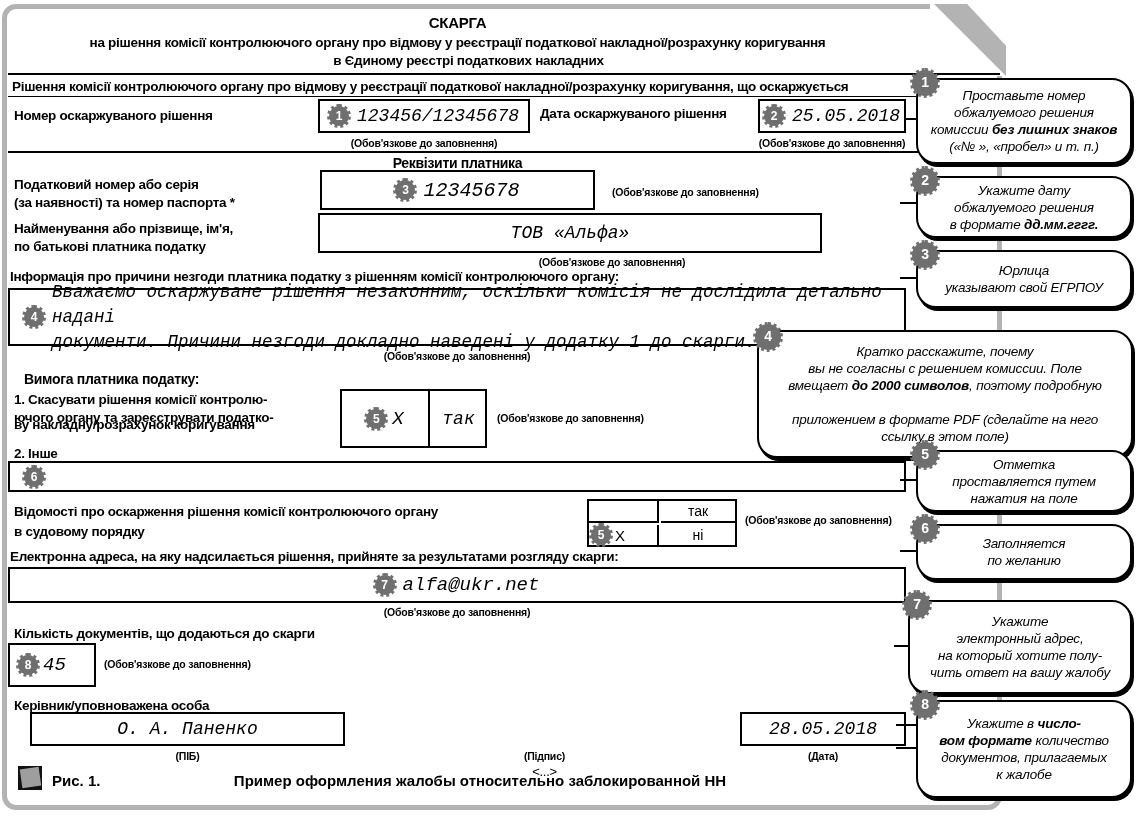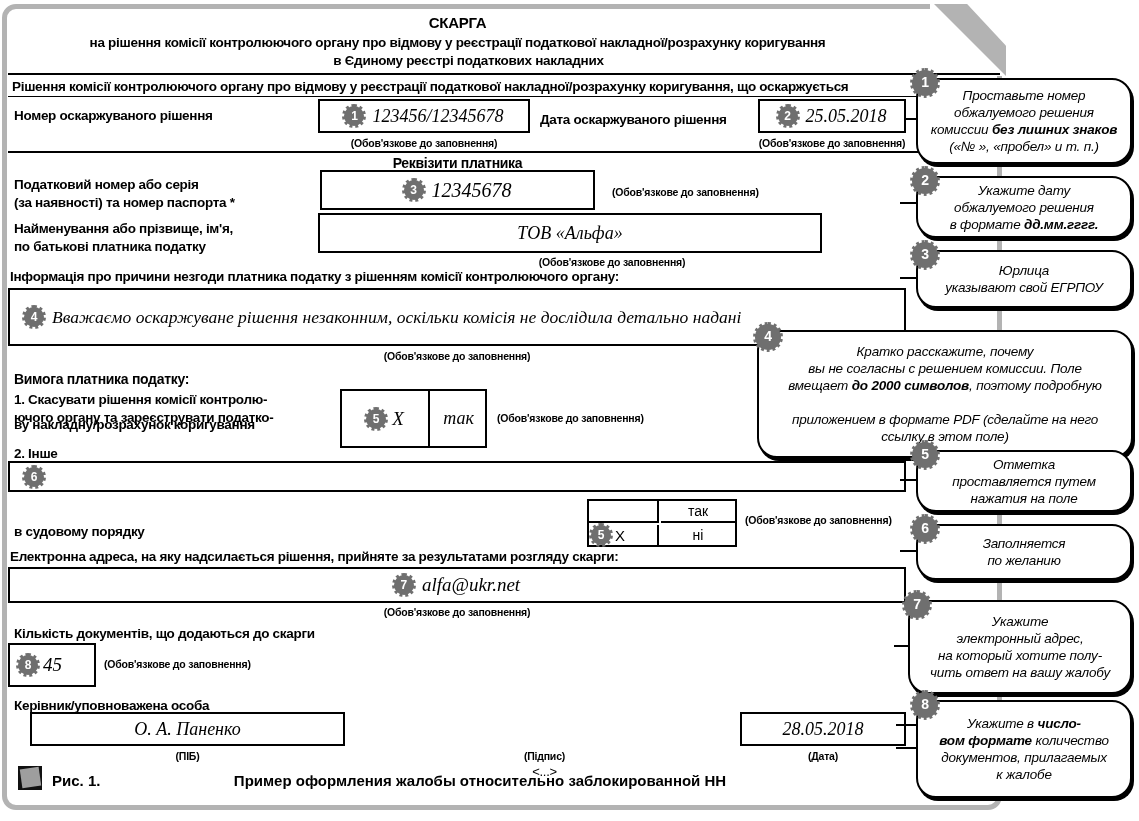--- a/index.html
+++ b/index.html
@@ -11,21 +11,21 @@
   .fold-cover{position:absolute;left:930px;top:0;width:86px;height:76px;background:#fff;z-index:1;}
   .fold{position:absolute;left:934px;top:4px;width:72px;height:72px;background:#b3b3b3;z-index:1;
         clip-path:polygon(0 0,46% 0,100% 58%,100% 100%);}
   
   .lbl{position:absolute;font-weight:bold;font-size:13.5px;letter-spacing:-0.3px;white-space:nowrap;z-index:2;}
   .ctr{text-align:center;}
   .req{position:absolute;font-size:10.5px;font-weight:bold;letter-spacing:-0.2px;white-space:nowrap;z-index:2;}
   .hline{position:absolute;background:#000;z-index:2;}
   .fbox{position:absolute;border:2px solid #000;background:#fff;box-sizing:border-box;
         display:flex;align-items:center;justify-content:center;gap:8px;z-index:2;}
-  .hand{font-family:Liberation Serif, serif;font-style:italic;}
+  .hand{font-family:Liberation Mono, monospace;font-style:italic;}
   .badge{border-radius:50%;background:#6f6f6f;color:#fff;font-weight:bold;font-style:normal;
          display:flex;align-items:center;justify-content:center;flex:0 0 auto;
          font-family:"Liberation Sans",sans-serif;outline:3px dotted #6f6f6f;outline-offset:-1px;}
   .badge.sm{width:20px;height:20px;font-size:12px;}
   .badge.lg{width:26px;height:26px;font-size:14px;position:absolute;left:-6px;top:-10px;}
   .stub{position:absolute;height:1.5px;background:#000;z-index:4;}
   
   .co{position:absolute;background:#fff;border:2px solid #000;border-radius:20px;
       box-shadow:2px 3px 0 #000;box-sizing:border-box;z-index:5;
       display:flex;align-items:center;justify-content:center;text-align:center;
@@ -54,21 +54,21 @@
   <div class="hline" style="left:8px;top:73px;width:992px;height:2px;"></div>
   <div class="lbl" style="left:12px;top:79px;">Рішення комісії контролюючого органу про відмову у реєстрації податкової накладної/розрахунку коригування, що оскаржується</div>
   <div class="hline" style="left:8px;top:96px;width:992px;height:1px;"></div>
 
   <div class="lbl" style="left:14px;top:108px;">Номер оскаржуваного рішення</div>
   <div class="fbox" style="left:318px;top:99px;width:212px;height:34px;">
     <span class="badge sm">1</span>
     <span class="hand" style="font-size:18px;">123456/12345678</span>
   </div>
   <div class="req ctr" style="left:318px;top:137px;width:212px;">(Обов'язкове до заповнення)</div>
-  <div class="lbl" style="left:540px;top:112px;">Дата оскаржуваного рішення</div>
+  <div class="lbl" style="left:540px;top:106px;">Дата оскаржуваного рішення</div>
   <div class="fbox" style="left:758px;top:99px;width:148px;height:34px;">
     <span class="badge sm">2</span>
     <span class="hand" style="font-size:18px;">25.05.2018</span>
   </div>
   <div class="req ctr" style="left:748px;top:137px;width:168px;">(Обов'язкове до заповнення)</div>
 
   <div class="hline" style="left:8px;top:151px;width:992px;height:2px;"></div>
   <div class="lbl ctr" style="left:10px;top:155px;width:895px;font-size:14px;">Реквізити платника</div>
 
   <div class="lbl" style="left:14px;top:177px;">Податковий номер або серія</div>
@@ -84,43 +84,45 @@
   <div class="fbox" style="left:318px;top:213px;width:504px;height:40px;">
     <span class="hand" style="font-size:18px;">ТОВ «Альфа»</span>
   </div>
   <div class="req ctr" style="left:318px;top:256px;width:588px;">(Обов'язкове до заповнення)</div>
 
   <div class="lbl" style="left:10px;top:269px;">Інформація про причини незгоди платника податку з рішенням комісії контролюючого органу:</div>
   <div class="fbox" style="left:8px;top:288px;width:898px;height:58px;justify-content:flex-start;padding-left:14px;">
     <span class="badge sm">4</span>
     <span class="hand" style="font-size:17.5px;line-height:25px;">
       <span>Вважаємо оскаржуване рішення незаконним, оскільки комісія не дослідила детально надані</span><br>
+      <span>документи. Причини незгоди докладно наведені у додатку 1 до скарги.</span>
     </span>
   </div>
   <div class="req ctr" style="left:8px;top:350px;width:898px;">(Обов'язкове до заповнення)</div>
 
-  <div class="lbl" style="left:14px;top:371px;font-size:14px;">Вимога платника податку:</div>
+  <div class="lbl" style="left:24px;top:371px;font-size:14px;">Вимога платника податку:</div>
   <div class="lbl" style="left:14px;top:392px;">1. Скасувати рішення комісії контролю-</div>
   <div class="lbl" style="left:14px;top:410px;">ючого органу та зареєструвати податко-</div>
   <div class="lbl" style="left:14px;top:417px;">ву накладну/розрахунок коригування</div>
   <div class="ttable" style="left:340px;top:389px;width:147px;height:59px;">
     <div class="cell" style="left:0;top:0;width:88px;height:55px;border-right:2px solid #000;gap:6px;">
       <span class="badge sm">5</span>
       <span class="hand" style="font-size:19px;">X</span>
     </div>
     <div class="cell" style="left:90px;top:0;width:53px;height:55px;">
       <span class="hand" style="font-size:18px;">так</span>
     </div>
   </div>
   <div class="req" style="left:497px;top:412px;">(Обов'язкове до заповнення)</div>
   <div class="lbl" style="left:14px;top:446px;">2. Інше</div>
   <div class="fbox" style="left:8px;top:461px;width:898px;height:31px;justify-content:flex-start;padding-left:14px;">
     <span class="badge sm">6</span>
   </div>
 
+  <div class="lbl" style="left:14px;top:504px;">Відомості про оскарження рішення комісії контролюючого органу</div>
   <div class="lbl" style="left:14px;top:524px;">в судовому порядку</div>
   <div class="ttable" style="left:587px;top:499px;width:150px;height:48px;">
     <div class="cell" style="left:0;top:0;width:70px;height:22px;border-right:2px solid #000;border-bottom:2px solid #000;"></div>
     <div class="cell" style="left:72px;top:0;width:74px;height:22px;border-bottom:2px solid #000;font-size:14px;">
       <span>так</span>
     </div>
     <div class="cell" style="left:0;top:24px;width:70px;height:20px;border-right:2px solid #000;gap:4px;justify-content:flex-start;padding-left:2px;">
       <span class="badge sm">5</span>
       <span style="font-size:15px;">X</span>
     </div>

